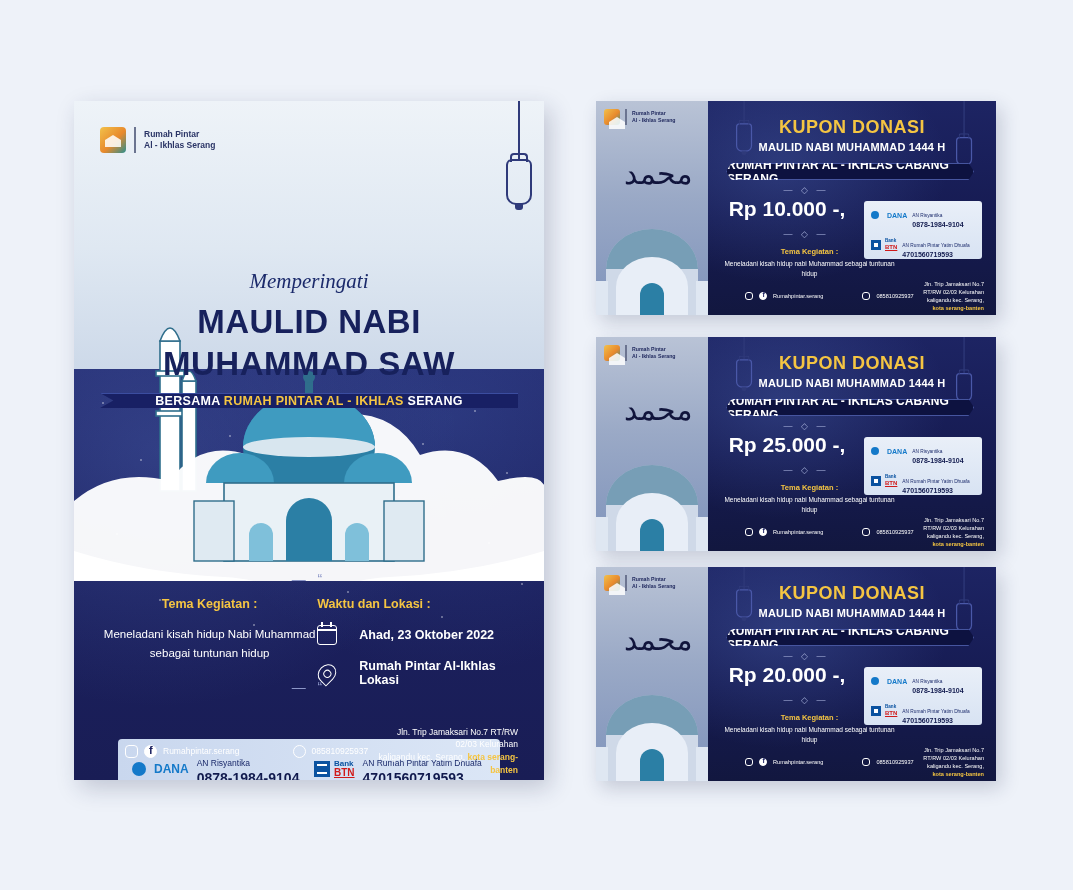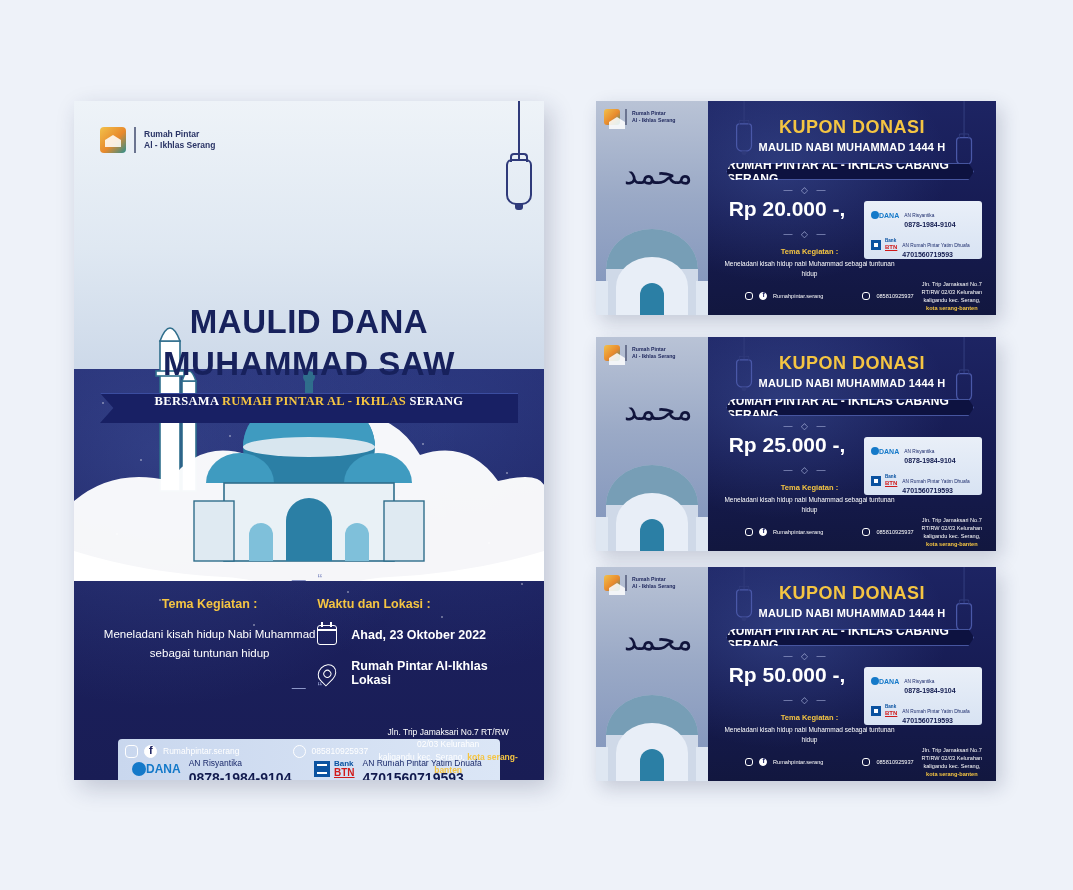--- a/index.html
+++ b/index.html
@@ -70,74 +70,73 @@
     position: absolute; top: 168px; left: 0; width: 100%; text-align: center;
     font-family: "Liberation Serif", serif; font-style: italic; font-size: 21px;
     color: #1b2a6b; z-index: 7;
   }
   .poster-title {
     position: absolute; top: 200px; left: 0; width: 100%; text-align: center;
     font-size: 33px; font-weight: bold; letter-spacing: .5px; color: #17215c;
     line-height: 1.28; z-index: 7;
   }
   .ribbon {
-    position: absolute; top: 292px; left: 26px; right: 26px; height: 30px; z-index: 7;
-    background: #182064; display:flex; justify-content:center;
+    position: absolute; top: 292px; left: 26px; right: 26px; height: 15px; z-index: 7;
+    background: #182064; display:flex; align-items:center; justify-content:center;
     clip-path: polygon(0 0, 100% 0, 100% 100%, 0 100%, 3.2% 50%);
     border-top: 1px solid #3b4da0;
-    font-family: Liberation Serif, serif;
   }
   .ribbon span { font-size: 12.5px; font-weight: bold; color: #fff; letter-spacing:.3px;}
   .ribbon .hl { color: #f5c542; }
 
   .quote-top { position:absolute; top:470px; left:0; width:100%; text-align:center; color:#8d97c8; font-size:14px; letter-spacing:4px; z-index:7;}
   .quote-bot { position:absolute; top:578px; left:0; width:100%; text-align:center; color:#8d97c8; font-size:14px; letter-spacing:4px; z-index:7;}
 
   .cols { position:absolute; top:496px; left:0; width:100%; z-index:7; display:flex; padding: 0 28px;}
   .col-left { width: 52%; text-align:center; }
   .col-right { width: 48%; }
   .col-head { color:#f5c542; font-weight:bold; font-size:12.5px; margin-bottom:14px;}
   .col-left .body { color:#fff; font-size:11.5px; line-height:1.62; }
-  .info-row { display:flex; align-items:center; gap:14px; margin-bottom:14px;}
+  .info-row { display:flex; align-items:center; gap:22px; margin-bottom:14px;}
   .info-row .txt { color:#fff; font-size:12.5px; font-weight:bold;}
   .ico { width:20px; height:20px; flex:0 0 20px; position:relative;}
   .ico.cal { border:1.6px solid #fff; border-radius:3px;}
   .ico.cal:before{content:"";position:absolute;left:0;top:3px;width:100%;height:1.6px;background:#fff;}
   .ico.cal:after{content:"";position:absolute;left:3px;top:-4px;width:2px;height:5px;background:#fff;box-shadow:9px 0 0 #fff;}
   .ico.pin{ border:1.6px solid #fff; border-radius:50% 50% 50% 0; transform:rotate(-45deg); width:17px;height:17px;}
   .ico.pin:after{content:"";position:absolute;left:50%;top:50%;transform:translate(-50%,-50%);width:6px;height:6px;border:1.6px solid #fff;border-radius:50%;}
 
   .pay-box {
     position:absolute; left:44px; right:44px; top:638px; height:60px; z-index:7;
     background: linear-gradient(90deg,#c9d7ee,#dbe6f6);
     border-radius: 4px; display:flex; align-items:center; padding: 0 14px; gap: 10px;
   }
   .pay-cell { display:flex; align-items:center; gap:8px; flex:1; }
   .pay-label { font-size:8.5px; color:#1b2a6b; line-height:1.3;}
   .pay-num { font-size:14px; font-weight:bold; color:#111a4e; }
-  .dana-logo { display:flex; align-items:center; gap:0;}
+  .dana-logo { display:flex; align-items:center; gap:8px;}
   .dana-dot{ width:14px;height:14px;border-radius:50%;background:#1479c9;}
   .dana-txt{ font-size:12px;font-weight:bold;color:#1479c9;}
   .btn-logo{ display:flex; align-items:center; gap:4px;}
   .btn-sq{ width:16px;height:16px;background:#0a52a0; position:relative;}
   .btn-sq:after{content:"";position:absolute;inset:3px;border-top:2px solid #fff;border-bottom:2px solid #fff;}
   .btn-txt{ font-size:8px; font-weight:bold; color:#0a52a0; line-height:1.05;}
   .btn-txt b{ display:block; font-size:10px; color:#d01a1a;text-decoration:underline;}
 
   .poster-foot {
     position:absolute; left:0; right:0; bottom:0; height:58px; z-index:7;
     display:flex; align-items:center; padding: 0 26px; gap: 10px;
   }
   .sm { display:flex; align-items:center; gap:6px;padding-left:25px; }
   .cir { width:13px;height:13px;border:1.4px solid #fff;border-radius:4px;}
   .cir.fb{ border-radius:50%; background:#fff; position:relative;}
   .cir.fb:after{content:"f";position:absolute;left:4px;top:-2px;color:#1b2060;font-size:11px;font-weight:bold;}
   .cir.wa{ border-radius:50%; }
   .foot-txt{ color:#fff; font-size:8.5px; }
-  .addr { margin-left:auto; text-align:center; color:#fff; font-size:8.5px; line-height:1.5;}
+  .addr { margin-left:auto; text-align:right; color:#fff; font-size:8.5px; line-height:1.5;}
   .addr .hl{ color:#f5c542; font-weight:bold;}
 
   
   .coupon {
     position:absolute; width:400px; height:214px;
     background:#141a4f; overflow:hidden;
     box-shadow: 5px 7px 18px rgba(30,40,80,.20);
   }
   .c1 { left:596px; top:101px; }
   .c2 { left:596px; top:337px; }
@@ -278,22 +277,23 @@
         <rect x="120" y="250" width="40" height="60" fill="#dfeaf2" stroke="#2f6e8c" stroke-width="1.4"></rect>
         <rect x="310" y="250" width="40" height="60" fill="#dfeaf2" stroke="#2f6e8c" stroke-width="1.4"></rect>
         <path d="M212 310 v-40 a23 23 0 0 1 46 0 v40 z" fill="#2b7fa5"></path>
         <path d="M175 310 v-26 a12 12 0 0 1 24 0 v26 z" fill="#7fc0da"></path>
         <path d="M271 310 v-26 a12 12 0 0 1 24 0 v26 z" fill="#7fc0da"></path>
 
         <path d="M0 300 q70 22 150 26 q40 2 60 18 q22 18 44 0 q20 -16 62 -18 q82 -4 154 -26 l0 40 L0 340 Z" fill="#ffffff"></path>
       </svg>
     </div>
 
+    <div class="memperingati">Memperingati</div>
     <div class="poster-title">
-      <span>MAULID DANA</span><br>
+      <span>MAULID NABI</span><br>
       <span>MUHAMMAD SAW</span>
     </div>
 
     <div class="ribbon">
       <span>
         <span>BERSAMA</span>
         <span class="hl">RUMAH PINTAR AL - IKHLAS</span>
         <span>SERANG</span>
       </span>
     </div>
@@ -396,21 +396,21 @@
     </div>
 
     <div class="c-title">
       <h1>KUPON DONASI</h1>
       <h2>MAULID NABI MUHAMMAD 1444 H</h2>
     </div>
     <div class="c-ribbon">
       <span>RUMAH PINTAR AL - IKHLAS CABANG SERANG</span>
     </div>
     <div class="c-divider c-d1">— ◇ —</div>
-    <div class="c-amount">Rp 20.000 -,</div>
+    <div class="c-amount">Rp 10.000 -,</div>
     <div class="c-divider c-d2">— ◇ —</div>
     <div class="c-theme">
       <div class="h">Tema Kegiatan :</div>
       <div class="b">Meneladani kisah hidup nabi Muhammad sebagai tuntunan hidup</div>
     </div>
 
     <div class="c-pay">
       <div class="row">
         <span class="dana-logo">
           <span class="dana-dot"></span>
@@ -576,21 +576,21 @@
     </div>
 
     <div class="c-title">
       <h1>KUPON DONASI</h1>
       <h2>MAULID NABI MUHAMMAD 1444 H</h2>
     </div>
     <div class="c-ribbon">
       <span>RUMAH PINTAR AL - IKHLAS CABANG SERANG</span>
     </div>
     <div class="c-divider c-d1">— ◇ —</div>
-    <div class="c-amount">Rp 50.000 -,</div>
+    <div class="c-amount">Rp 20.000 -,</div>
     <div class="c-divider c-d2">— ◇ —</div>
     <div class="c-theme">
       <div class="h">Tema Kegiatan :</div>
       <div class="b">Meneladani kisah hidup nabi Muhammad sebagai tuntunan hidup</div>
     </div>
 
     <div class="c-pay">
       <div class="row">
         <span class="dana-logo">
           <span class="dana-dot"></span>

